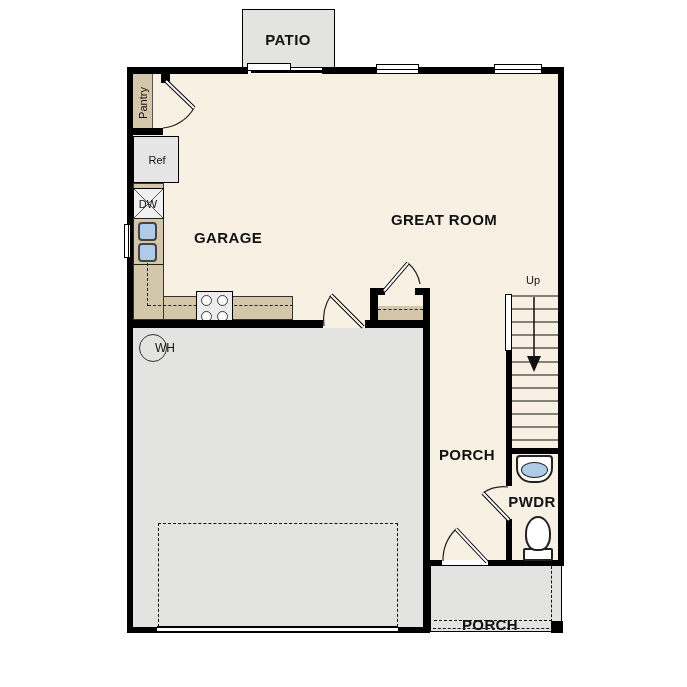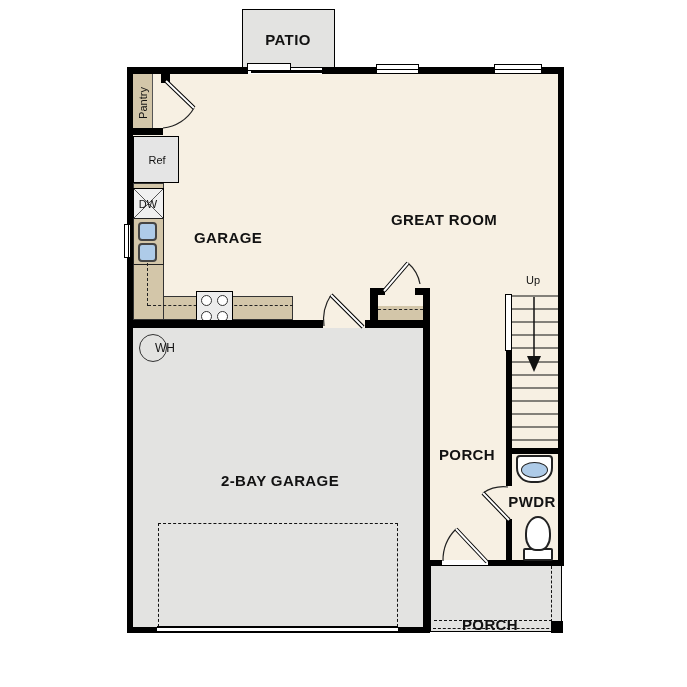--- a/index.html
+++ b/index.html
@@ -165,21 +165,20 @@
 
     <g stroke="#555" stroke-width="1">
       <line x1="134" y1="189" x2="163" y2="218"></line>
         <line x1="163" y1="189" x2="134" y2="218"></line>
     </g>
   </svg>
 
   <div class="lbl" style="left:288px;top:39px;">PATIO</div>
   <div class="lbl" style="left:444px;top:181px;margin-top:38px;">GREAT ROOM</div>
   <div class="lbl" style="left:228px;top:237px;">GARAGE</div>
-  <div class="lbl wrap" style="left:280px;top:480px;width:120px;">2-BAY GARAGE</div>
   <div class="lbl" style="left:467px;top:454px;">PORCH</div>
   <div class="lbl" style="left:532px;top:501px;">PWDR</div>
   <div class="lbl" style="left:490px;top:592px;margin-top:32px;">PORCH</div>
   <div class="lbl small" style="left:143px;top:103px;transform:translate(-50%,-50%) rotate(-90deg);">Pantry</div>
   <div class="lbl small" style="left:157px;top:160px;">Ref</div>
   <div class="lbl small" style="left:148px;top:204px;">DW</div>
   <div class="lbl small" style="left:153px;top:348px;font-size:12px;margin-left:12px;">WH</div>
   <div class="lbl small" style="left:533px;top:280px;">Up</div>
 </div>
 

